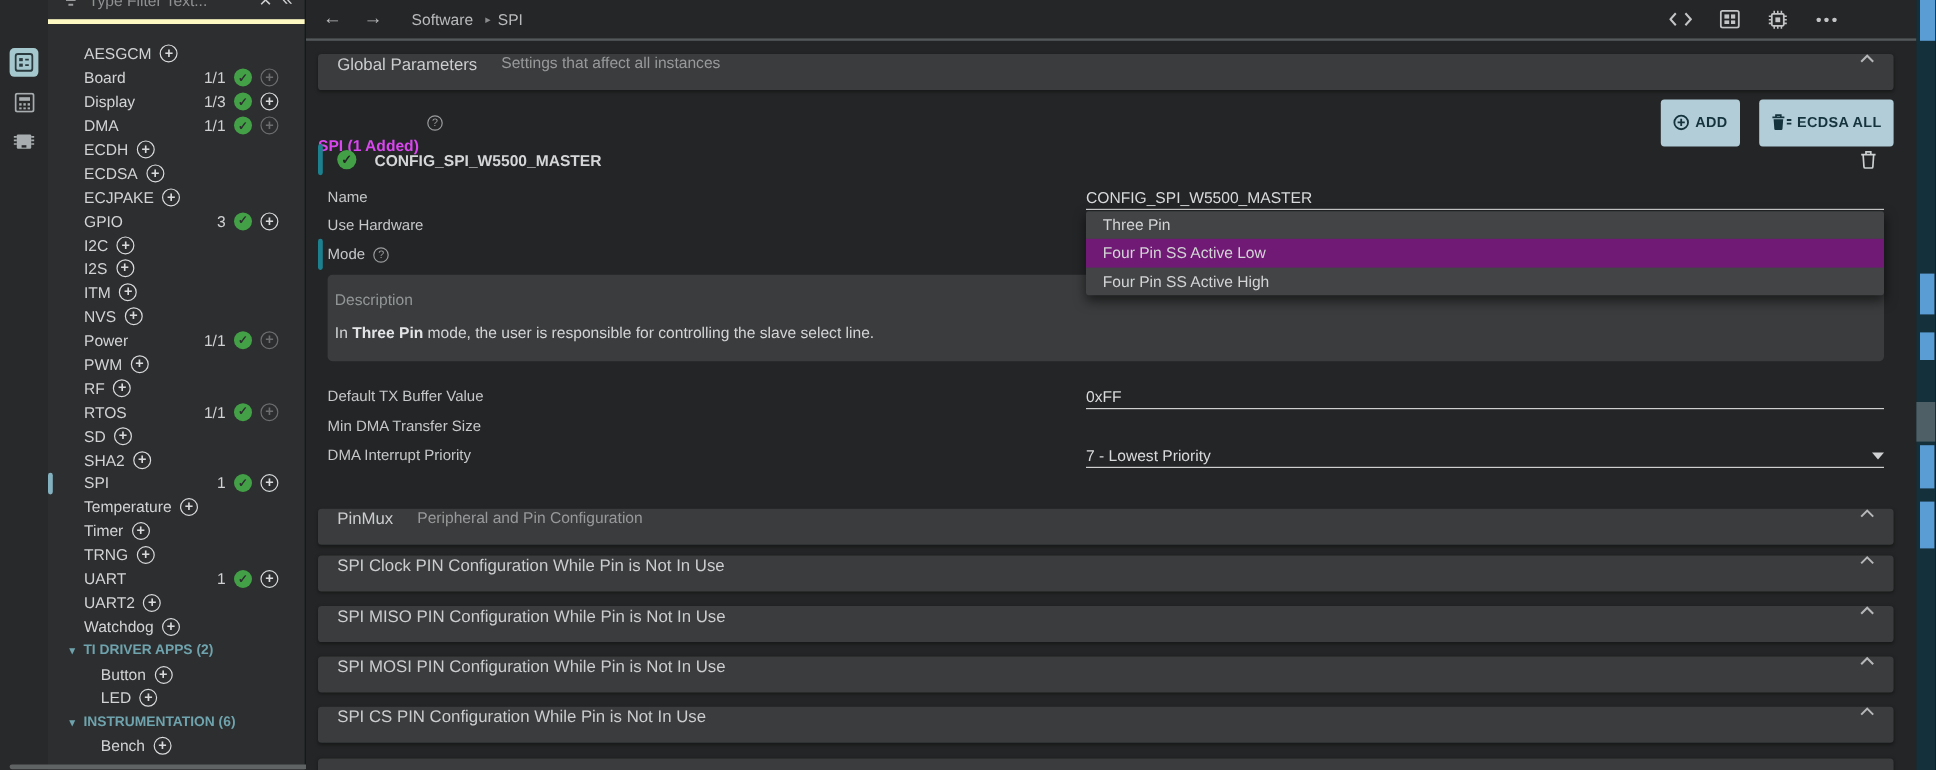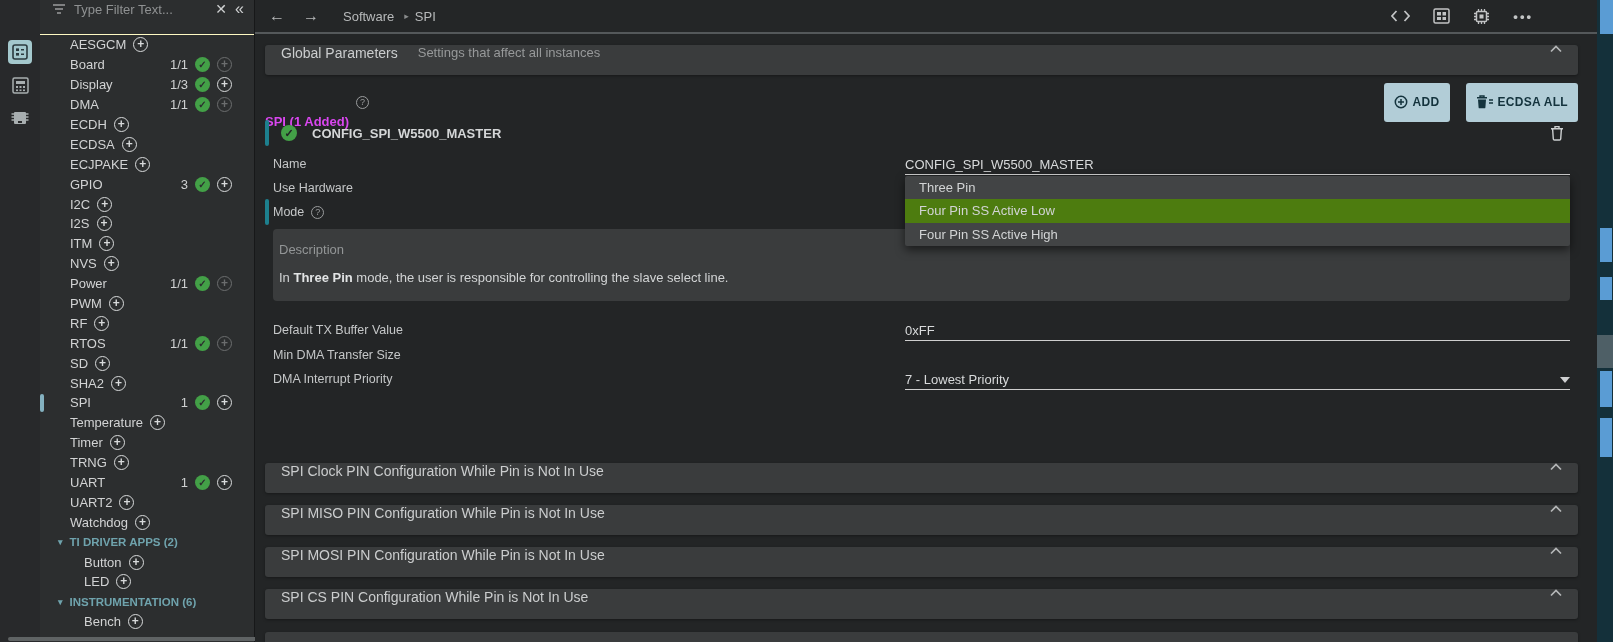--- a/index.html
+++ b/index.html
@@ -7,21 +7,21 @@
   #app { position:relative; width:1613px; height:642px; background:#232526; overflow:hidden; }
 
   
   .rail { position:absolute; left:0; top:0; bottom:0; width:40px; background:#28292b; }
   .rail-icon { position:absolute; left:8px; width:24px; height:24px; display:flex; align-items:center; justify-content:center; color:#a8aeb0; cursor:pointer; }
   .rail-icon.sel { background:#a4c8cd; border-radius:4px; color:#2b3a3e; }
   #ri2 { top:73px; } #ri3 { top:106px; } #ri1 { top:40px; }
 
   
   .sidebar { position:absolute; left:40px; top:0; bottom:0; width:214px; background:#2c2e2f; }
-  .filterbar { height:35px; display:flex; align-items:center; gap:8px; padding:0 10px 16px 12px; border-bottom:1px solid #fef9c3; }
+  .filterbar { height:18px; display:flex; align-items:center; gap:8px; padding:0 10px 16px 12px; border-bottom:4px solid #fef9c3; }
   .filterbar input { flex:1; min-width:0; background:transparent; border:none; outline:none; color:#cfcfcf; font-size:13px; font-family:inherit; }
   .filterbar input::placeholder { color:#8f9192; }
   .icon-btn { color:#cfd1d2; font-size:14px; cursor:pointer; line-height:1; }
   .slist { position:absolute; top:34px; left:0; right:0; bottom:10px; overflow:hidden; padding-top:1px; }
   .srow { position:relative; height:19.9px; display:flex; align-items:center; padding-left:30px; padding-right:22px; font-size:13px; color:#d2d3d4; cursor:pointer; }
   .srow .garrow { display:none; }
   .srow .scount { margin-left:auto; color:#cfd1d2; }
   .srow .check { display:none; width:15px; height:15px; margin-left:7px; border-radius:50%; background:#43a047; color:#2c2e2f; font-size:10px; font-weight:bold; align-items:center; justify-content:center; }
   .srow.checked .check { display:flex; }
   .srow .plus { width:15px; height:15px; margin-left:7px; border:1.5px solid #d8dadb; border-radius:50%; color:#d8dadb; display:flex; align-items:center; justify-content:center; font-size:12px; font-weight:bold; line-height:0; }
@@ -71,21 +71,21 @@
   .frow .flabel { font-size:12.5px; color:#c5c7c8; display:flex; align-items:center; }
   .frow.accent::before { content:''; position:absolute; left:-8px; top:-2px; bottom:-2px; width:4px; background:#1d808e; border-radius:2px; }
   .fval { position:absolute; left:632px; right:0; top:1px; height:21px; border-bottom:1px solid #cfcfcf; color:#d8dadb; font-size:13px; display:flex; align-items:center; }
   .fval input { background:transparent; border:none; outline:none; color:#d8dadb; font-size:13px; font-family:inherit; width:100%; }
   .fval.select::after { content:''; width:0; height:0; border:5px solid transparent; border-top:6px solid #cfd1d2; margin-left:auto; margin-top:7px; }
   .r-name { top:117px; } .r-usehw { top:141px; } .r-mode { top:165px; }
   .r-txbuf { top:283px; } .r-mindma { top:308px; } .r-dmaint { top:332px; } .r-swint { top:356px; }
 
   .dropdown { position:absolute; left:640px; right:8px; top:140px; height:70px; background:#424445; border-radius:2px; box-shadow:0 4px 10px rgba(0,0,0,.55); z-index:5; overflow:hidden; }
   .dd-opt { height:23.33px; display:flex; align-items:center; padding-left:14px; font-size:13px; color:#d2d4d5; cursor:pointer; }
-  .dd-opt.hl { background:#4d7c0f; }
+  .dd-opt.hl { background:#701a75; }
 
   .descbox { position:absolute; left:8px; right:8px; top:193px; height:72px; background:#3a3c3d; border-radius:4px; padding:13px 6px; }
   .desc-title { font-size:13px; color:#939697; }
   .desc-text { margin-top:13px; font-size:13px; color:#d2d4d5; }
   .desc-text b { color:#e2e4e5; }
 
   .b-pinmux { top:388px; } .b-clk { top:427px; } .b-miso { top:469px; } .b-mosi { top:511px; } .b-cs { top:553px; } .b-part { top:596px; }
 
   
   .minimap { position:absolute; right:0; top:0; bottom:0; width:16px; background:#14303a; }
@@ -497,20 +497,29 @@
         <div class="fval">0xFF</div>
       </div>
       <div class="frow r-mindma">
         <span class="flabel">Min DMA Transfer Size</span>
       </div>
       <div class="frow r-dmaint">
         <span class="flabel">DMA Interrupt Priority</span>
         <div class="fval select">7 - Lowest Priority</div>
       </div>
 
+      <div class="secbar b-pinmux">
+        <span class="sectitle">PinMux</span>
+        <span class="secsub">Peripheral and Pin Configuration</span>
+        <span class="chev">
+            <svg width="12" height="8" viewBox="0 0 12 8">
+              <path d="M1 6.5 L6 1.5 L11 6.5" stroke="#b5b7b8" stroke-width="1.7" fill="none"></path>
+            </svg>
+          </span>
+      </div>
 
       <div class="secbar b-miso">
         <span class="sectitle">SPI MISO PIN Configuration While Pin is Not In Use</span>
         <span class="chev">
             <svg width="12" height="8" viewBox="0 0 12 8">
               <path d="M1 6.5 L6 1.5 L11 6.5" stroke="#b5b7b8" stroke-width="1.7" fill="none"></path>
             </svg>
           </span>
       </div>
       <div class="secbar b-clk">

